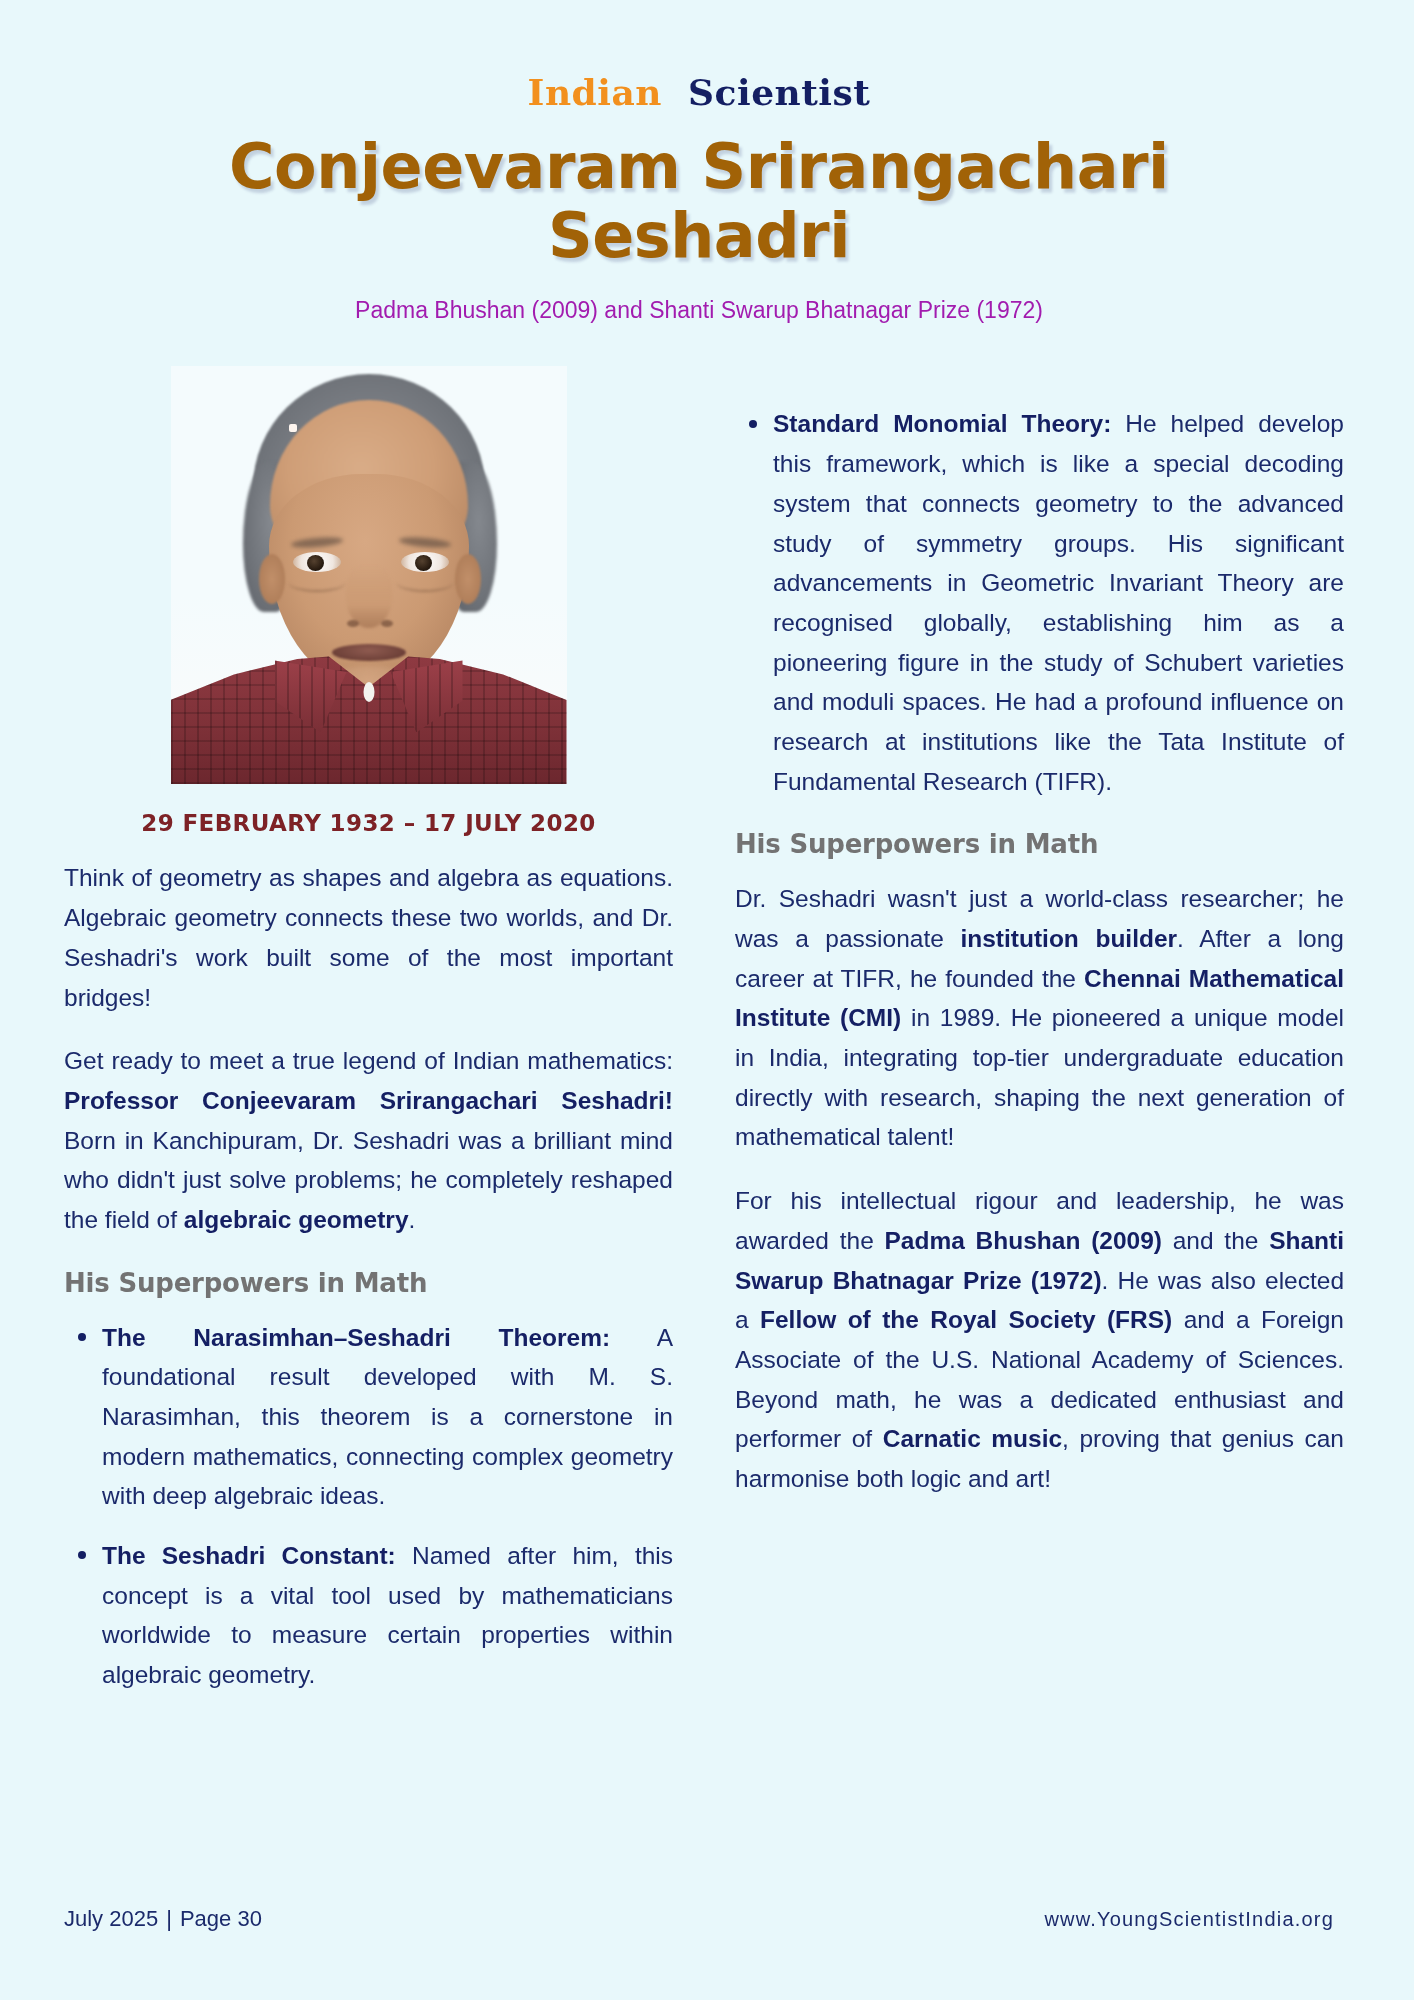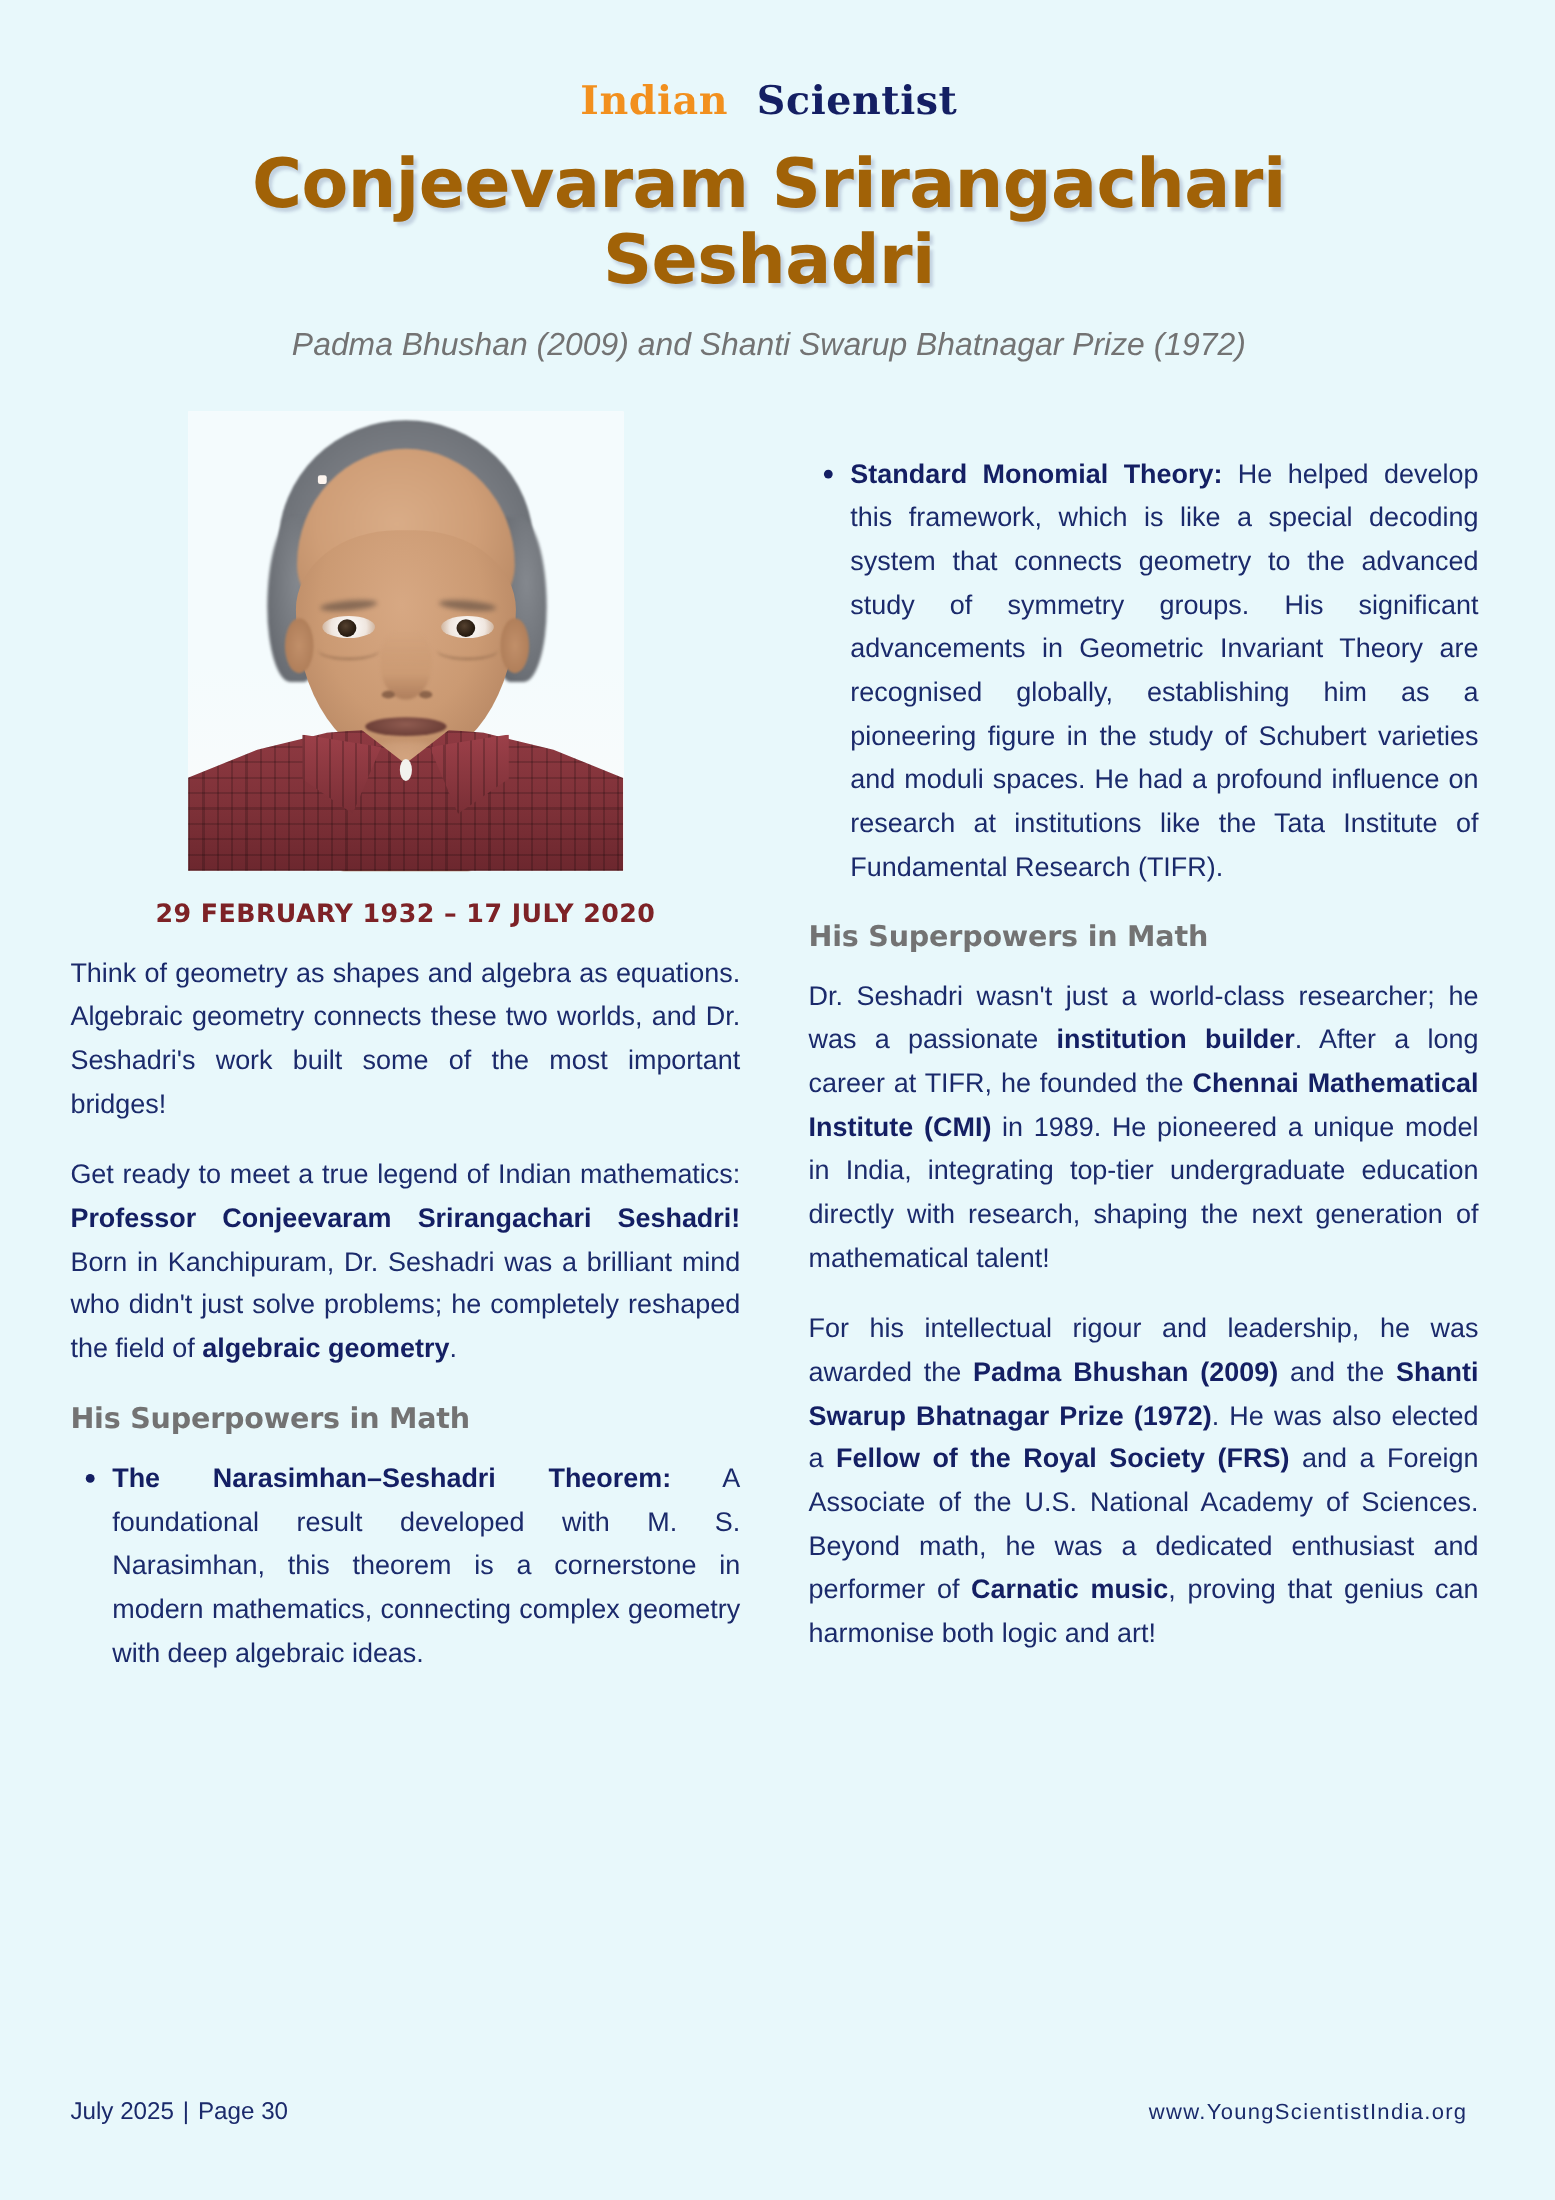--- a/index.html
+++ b/index.html
@@ -45,25 +45,24 @@
     font-size: 62px;
     line-height: 1.12;
     letter-spacing: -0.5px;
     color: #a16207;
     margin: 22px auto 0 auto;
     max-width: 1020px;
     text-shadow: 3px 4px 3px rgba(20,31,99,0.18);
   }
   .subtitle {
     font-family: "Liberation Sans", sans-serif;
-    font-size: 29px;
-    color: #737373;
+    font-size: 23px;
+    color: #a21caf;
     margin: 26px 0 0 0;
     line-height: 1.2;
-    font-style: italic;
   }
 
   
   .columns {
     display: flex;
     gap: 62px;
     margin-top: 42px;
   }
   .col {
     width: 609px;
@@ -373,20 +372,23 @@
       <p class="body">Think of geometry as shapes and algebra as equations. Algebraic geometry connects these two worlds, and Dr. Seshadri's work built some of the most important bridges!</p>
 
       <p class="body"><span>Get ready to meet a true legend of Indian mathematics: </span><b>Professor Conjeevaram Srirangachari Seshadri!</b><span> Born in Kanchipuram, Dr. Seshadri was a brilliant mind who didn't just solve problems; he completely reshaped the field of </span><b>algebraic geometry</b><span>.</span></p>
 
       <h2 class="section">His Superpowers in Math</h2>
 
       <ul class="bullets">
         <li>
           <span class="dot"></span><b>The Narasimhan–Seshadri Theorem:</b><span> A foundational result developed with M. S. Narasimhan, this theorem is a cornerstone in modern mathematics, connecting complex geometry with deep algebraic ideas.</span>
         </li>
+        <li>
+          <span class="dot"></span><b>The Seshadri Constant:</b><span> Named after him, this concept is a vital tool used by mathematicians worldwide to measure certain properties within algebraic geometry.</span>
+        </li>
       </ul>
 
     </div>
 
     <div class="col">
 
       <ul class="bullets" style="margin-top:38px;">
         <li>
           <span class="dot"></span><b>Standard Monomial Theory:</b><span> He helped develop this framework, which is like a special decoding system that connects geometry to the advanced study of symmetry groups. His significant advancements in Geometric Invariant Theory are recognised globally, establishing him as a pioneering figure in the study of Schubert varieties and moduli spaces. He had a profound influence on research at institutions like the Tata Institute of Fundamental Research (TIFR).</span>
         </li>

